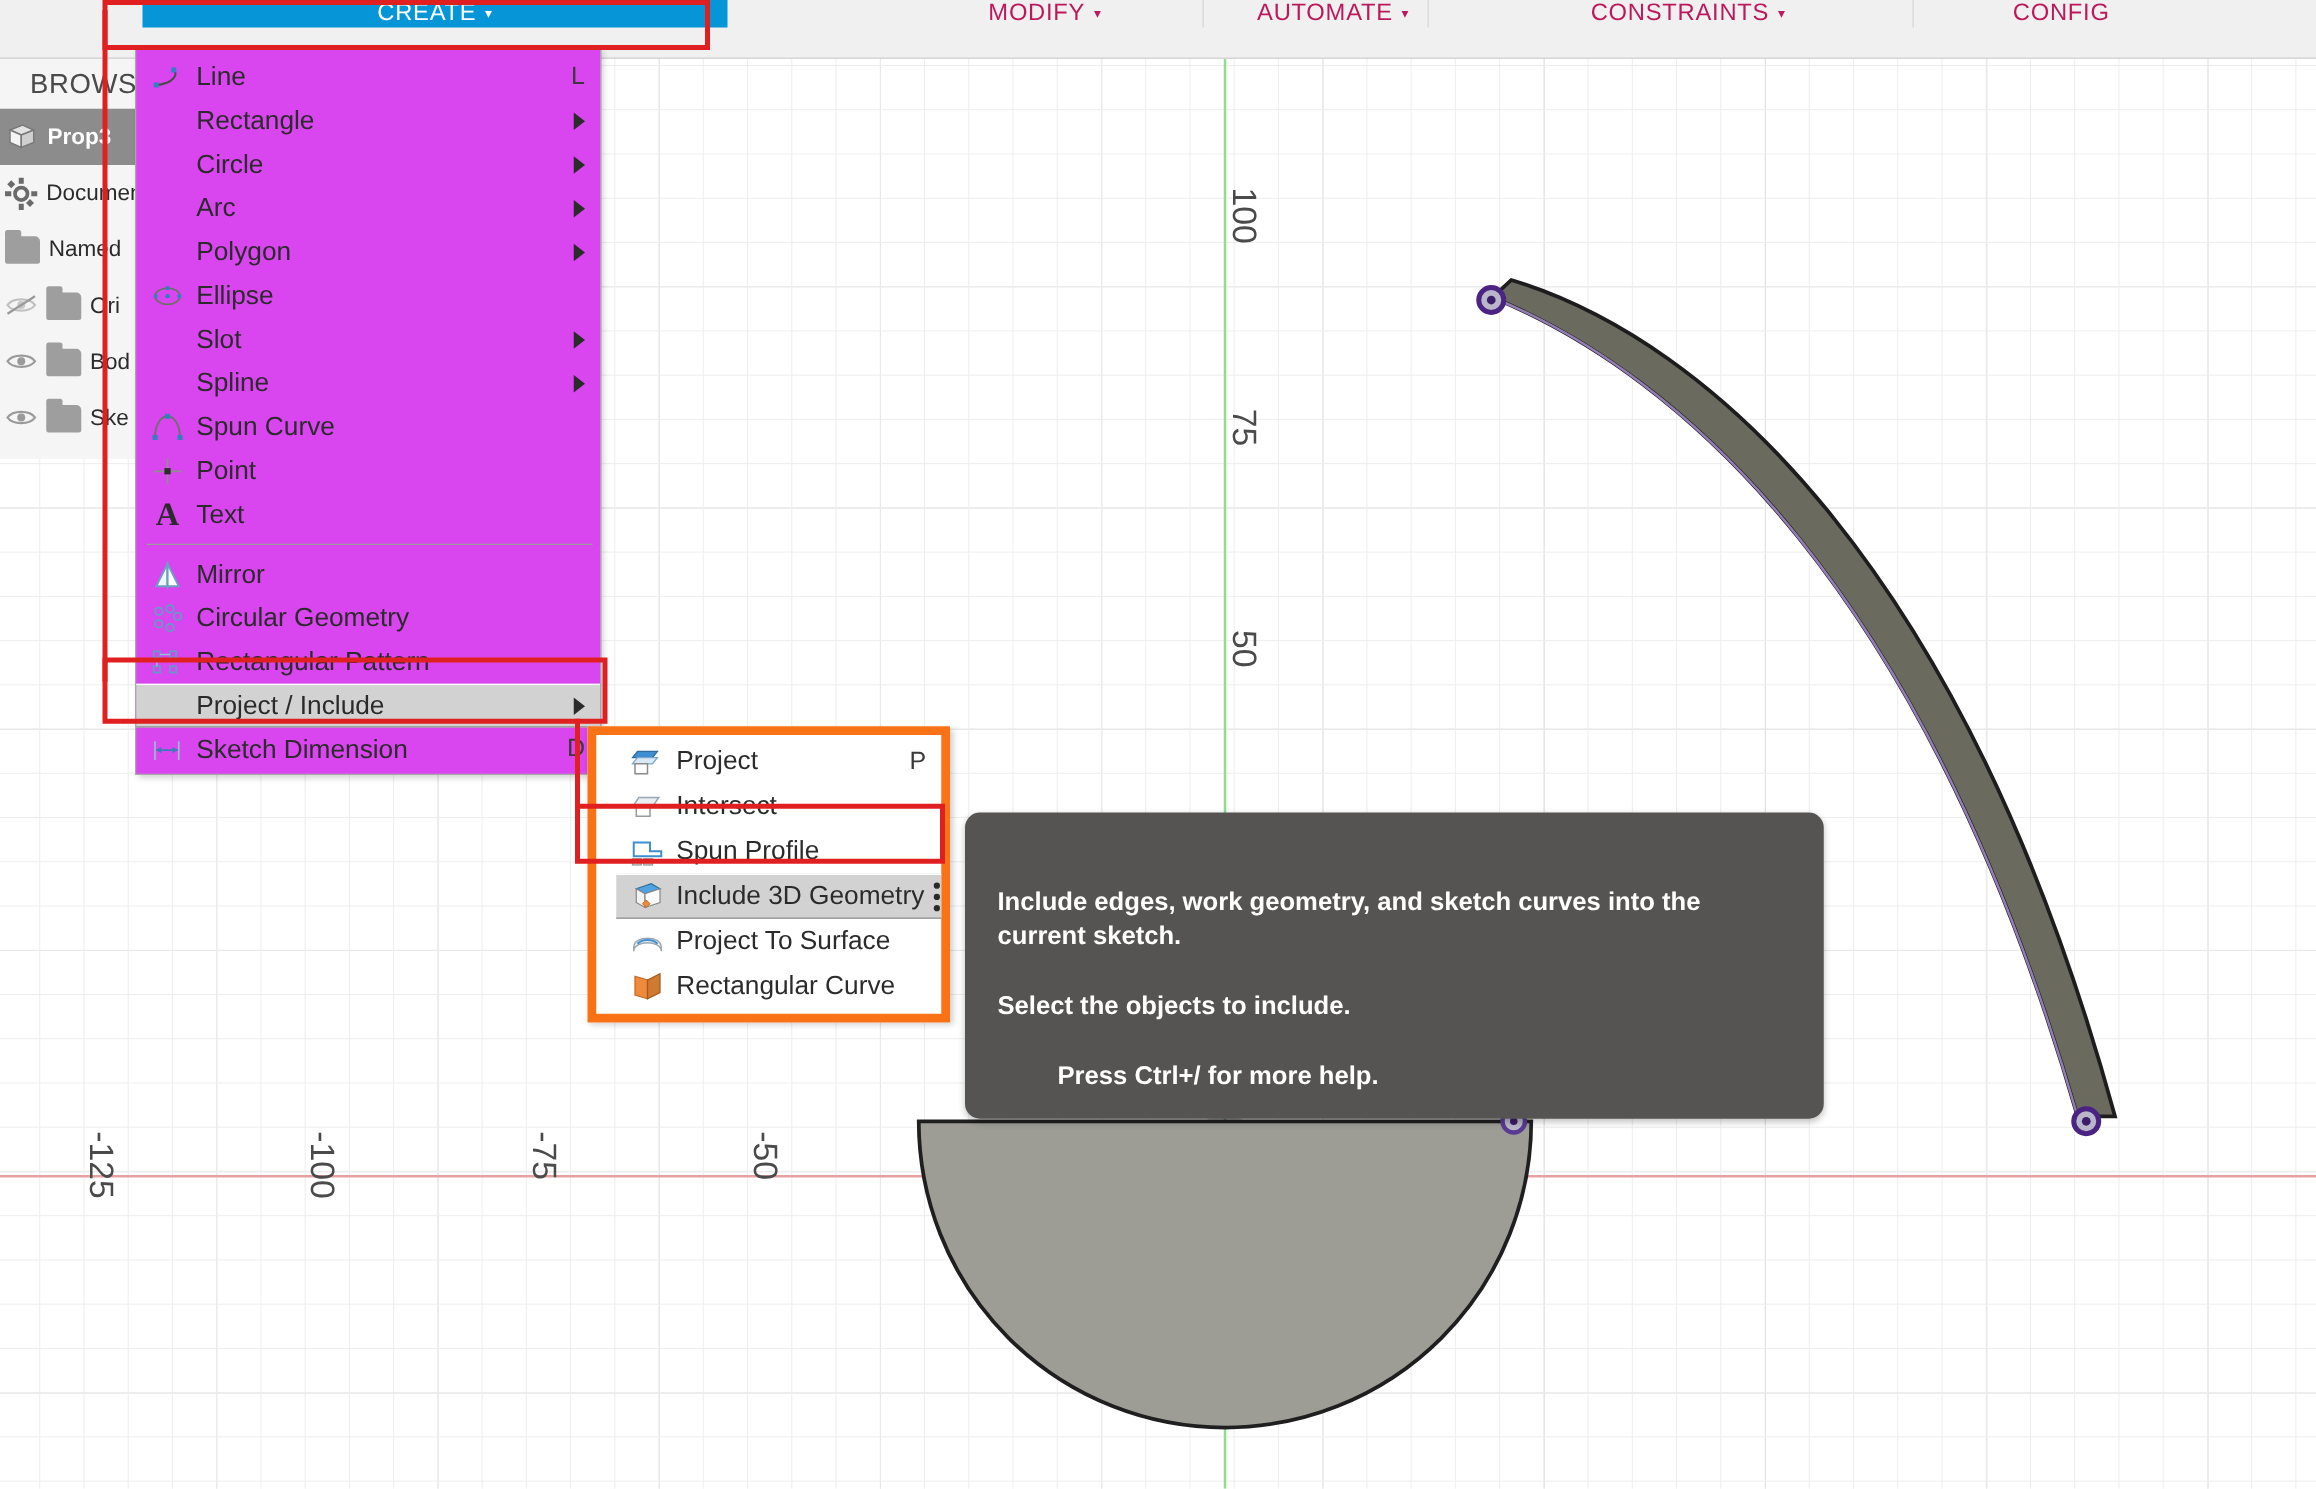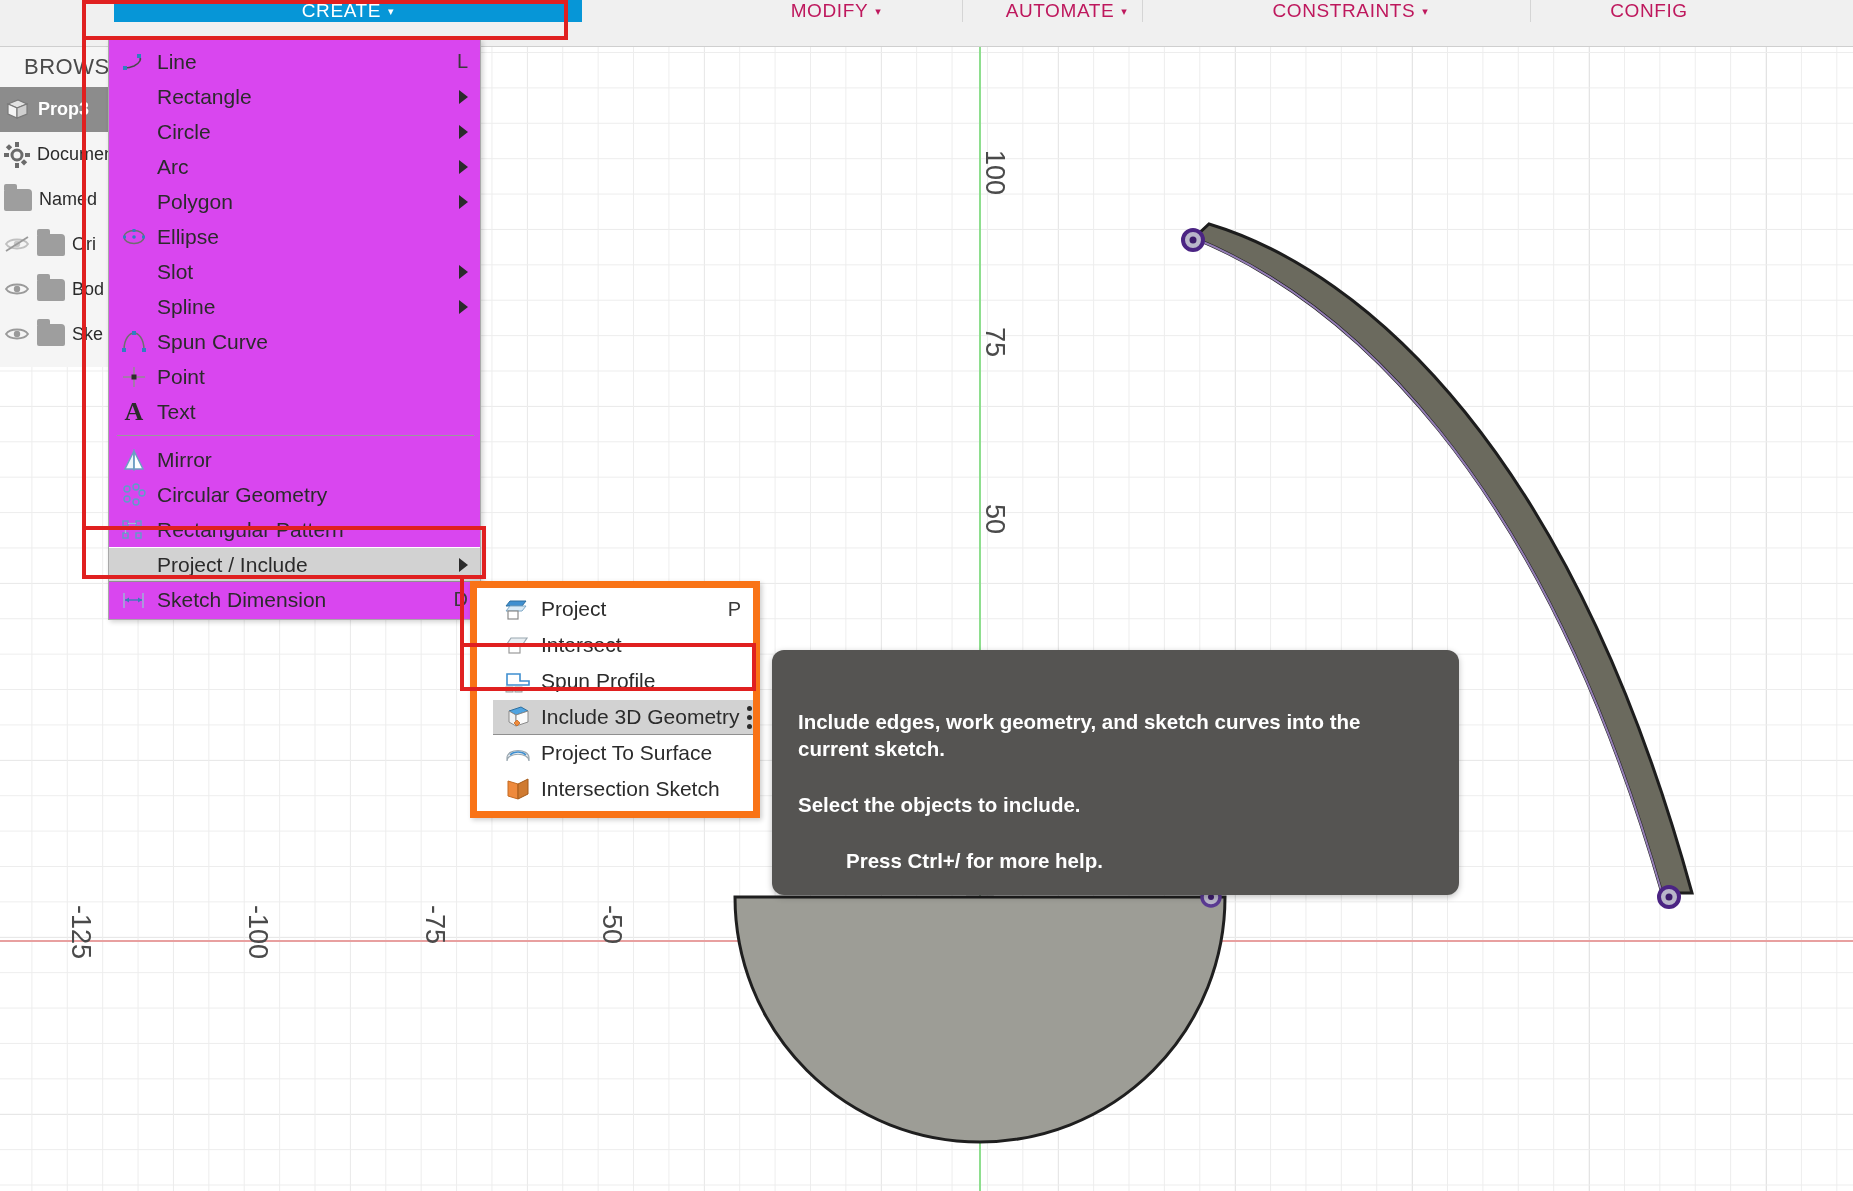--- a/index.html
+++ b/index.html
@@ -515,21 +515,21 @@
         </span>
         <span class="mi-label">Project To Surface</span>
       </div>
       <div class="mi">
         <span class="mi-icon">
           <svg width="28" height="26" viewBox="0 0 28 26" xmlns="http://www.w3.org/2000/svg">
             <path d="M4 5 L14 8 L14 23 L4 20 Z" fill="#ef8a3c" stroke="#c46a22" stroke-width="1"></path>
      <path d="M14 8 L24 3 L24 18 L14 23 Z" fill="#cf7a30" stroke="#a55a18" stroke-width="1"></path>
           </svg>
         </span>
-        <span class="mi-label">Intersection Sketch</span>
+        <span class="mi-label">Rectangular Curve</span>
       </div>
     </div>
 
   <div id="tooltip">
     <p>Include edges, work geometry, and sketch curves into the current sketch.</p>
     <p>Select the objects to include.</p>
     <p>Press Ctrl+/ for more help.</p>
   </div>
 
   <div class="redbox" style="left:82px; top:0px; width:486px; height:40px;"></div>

